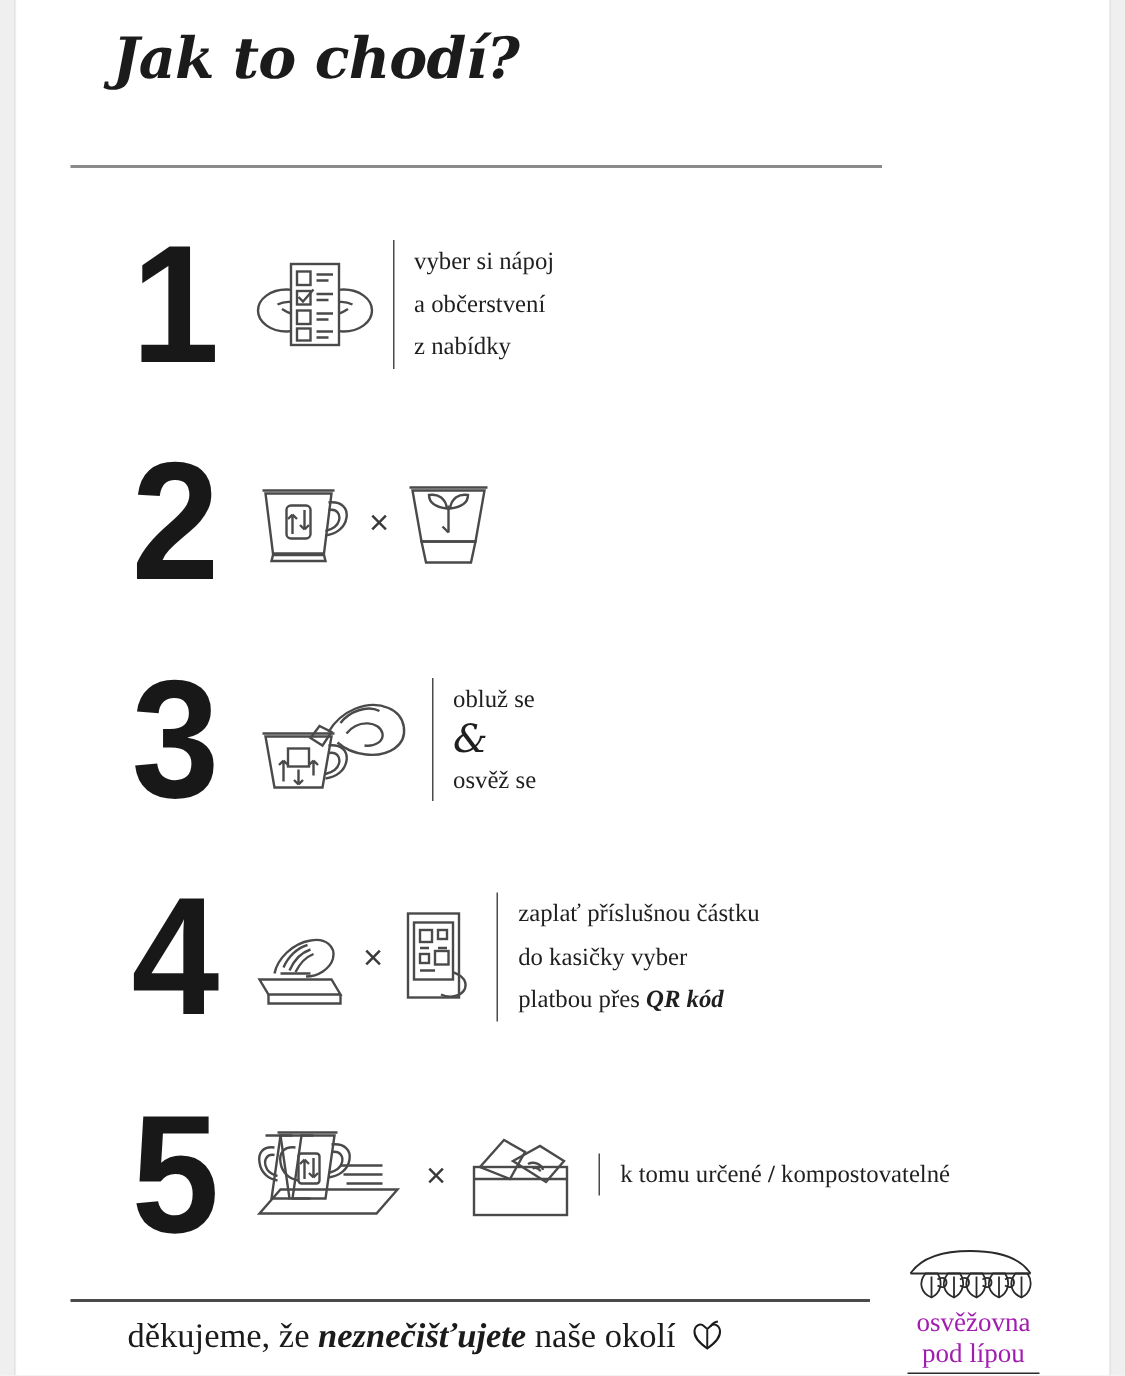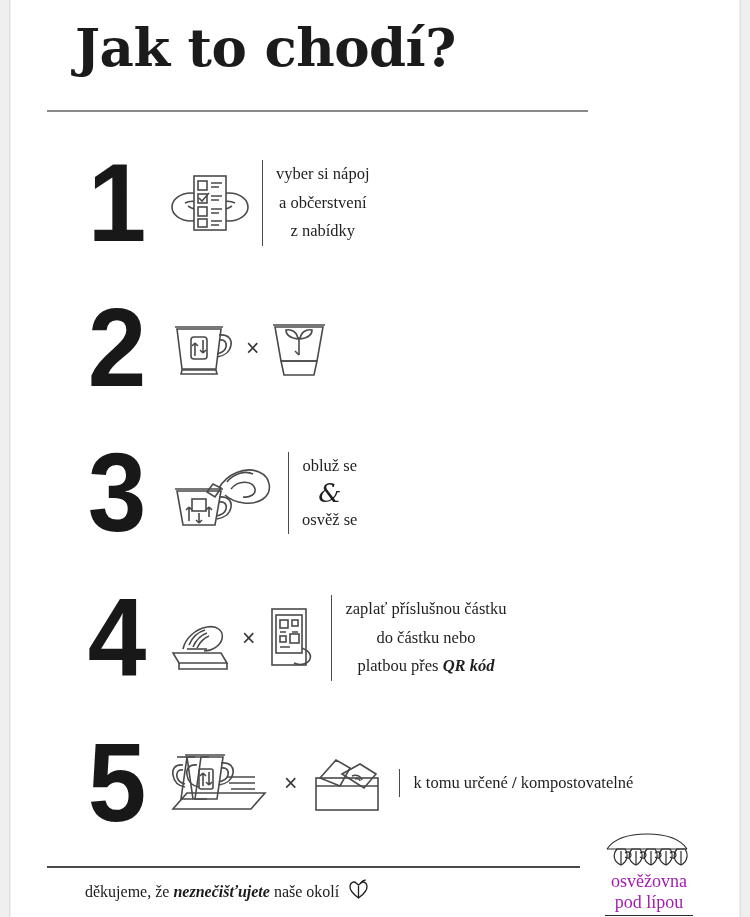--- a/index.html
+++ b/index.html
@@ -41,22 +41,23 @@
     width: 732px;
     height: 917px;
   }
 
   
   .title {
     position: absolute;
     left: 66px;
     top: 16px;
     font-family: "DejaVu Serif", "Liberation Serif", serif;
+    font-style: italic;
     font-weight: bold;
-    font-size: 53px;
+    font-size: 38px;
     letter-spacing: -0.5px;
     color: #1b1b1b;
     white-space: nowrap;
   }
   .title-rule {
     position: absolute;
     left: 38px;
     top: 110px;
     width: 541px;
     height: 2px;
@@ -100,21 +101,20 @@
   }
   .step-text {
     border-left: 1.5px solid #4a4a4a;
     padding-left: 13px;
     margin-left: 11px;
     font-family: "Liberation Serif", serif;
     font-size: 16.5px;
     line-height: 1.72;
     color: #1f1f1f;
     white-space: nowrap;
-    text-align: center;
   }
   .step-text b {
     font-weight: bold;
     font-style: italic;
   }
   .step-text .slash {
     font-weight: bold;
     font-style: normal;
   }
   .amp {
@@ -133,21 +133,21 @@
     top: 866px;
     width: 533px;
     height: 1.5px;
     background: #4a4a4a;
   }
   .footer-text {
     position: absolute;
     left: 76px;
     top: 878px;
     font-family: "Liberation Serif", serif;
-    font-size: 16px;
+    font-size: 23px;
     color: #1b1b1b;
     white-space: nowrap;
   }
   .footer-text b { font-weight: bold; font-style: italic; }
   .leaf-glyph { display: inline-block; vertical-align: -3px; margin-left: 5px; }
 
   .logo {
     position: absolute;
     left: 592px;
     top: 833px;
@@ -283,21 +283,21 @@
           <rect x="14" y="17" width="8" height="8"></rect>
           <rect x="26" y="17" width="6" height="6"></rect>
           <rect x="14" y="33" width="6" height="6"></rect>
           <rect x="24" y="31" width="9" height="9"></rect>
           <path d="M14 29h6M26 29h6M14 44h10"></path>
         </svg>
       </span>
     </div>
     <div class="step-text">
       <div><span>zaplať příslušnou částku</span></div>
-      <div><span>do částku nebo</span></div>
+      <div><span>do kasičky vyber</span></div>
       <div><span>platbou přes </span><b>QR kód</b></div>
     </div>
   </div>
 
   <div class="step" style="top:713px">
     <div class="step-num">5</div>
     <div class="step-icons">
       <span>
         <svg width="104" height="72" viewBox="0 0 104 72" fill="none" stroke="#4a4a4a" stroke-width="1.6">
           <path d="M4 62h78l14-16H18z"></path>

